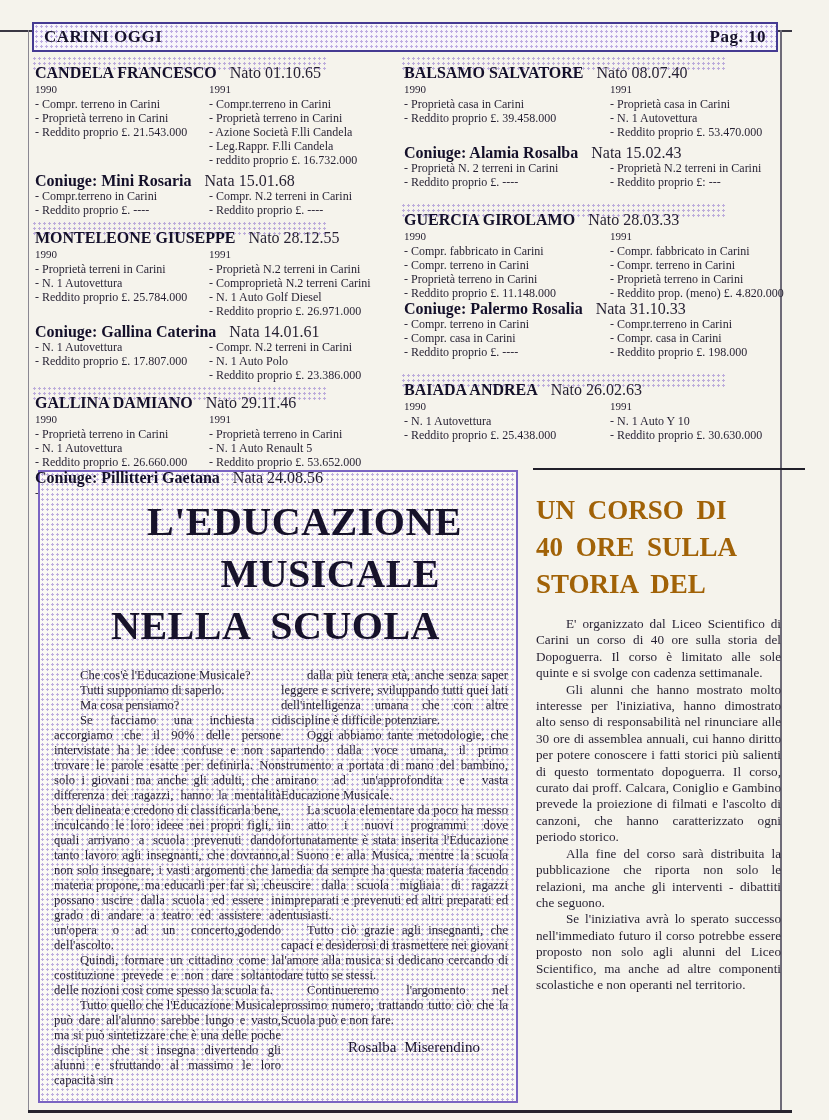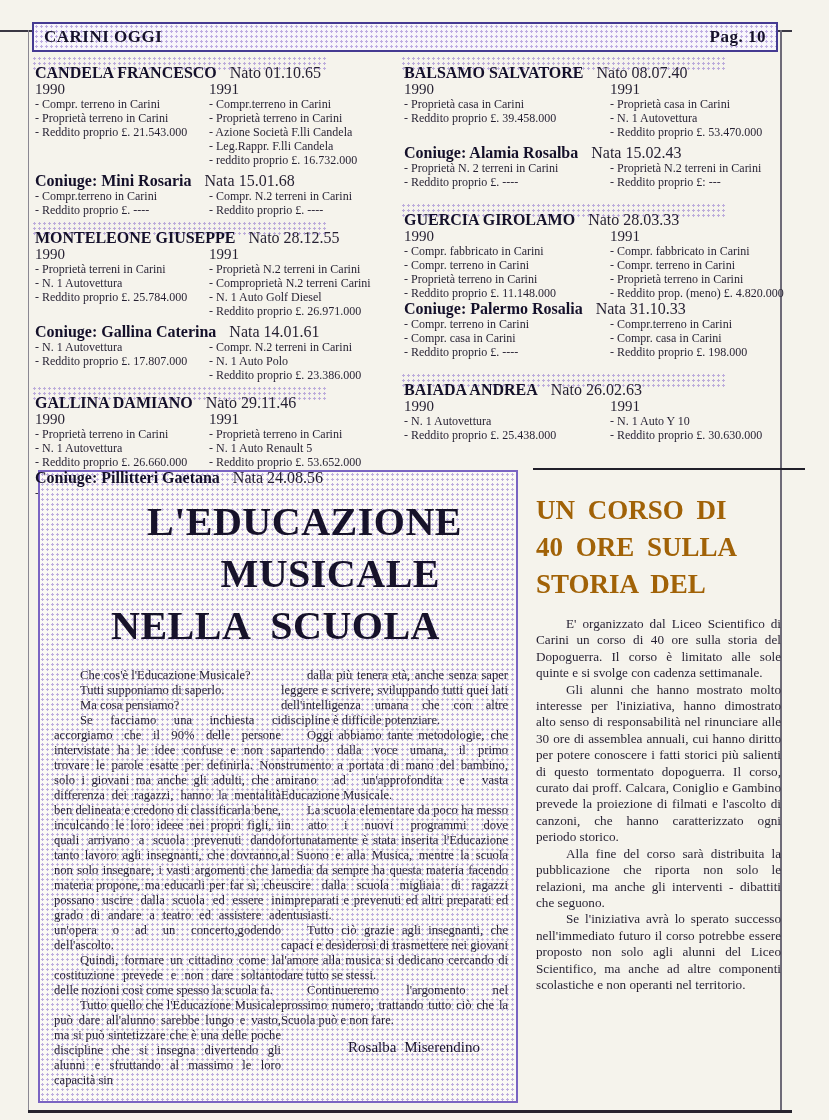--- a/index.html
+++ b/index.html
@@ -34,21 +34,21 @@
   #listcol-left{left:35px; width:352px;}
   #listcol-right{left:404px; width:388px;}
   .entry{position:relative; margin-bottom:12px;}
   #listcol-right .entry{margin-bottom:22px;}
   .dot-strip{position:absolute; top:-8px; left:-3px; width:84%; height:16px; z-index:0;}
   .name-row{position:relative; z-index:1; font-size:16px; line-height:17px; white-space:nowrap;}
   .nm{font-weight:bold; color:#14102a;}
   .birth{margin-left:9px;}
   .cols{display:grid; grid-template-columns:168px 1fr; column-gap:6px;}
   #listcol-right .cols{grid-template-columns:200px 1fr;}
-  .yr{font-size:15px; line-height:14px; padding:1px 0;}
+  .yr{font-size:11px; line-height:14px; padding:1px 0;}
   .item{font-size:12px; line-height:14px; white-space:nowrap;}
   .spouse-row{margin-top:5px;}
 
   
   #music-box{
     position:absolute; left:38px; top:470px; width:476px; height:629px;
     border:2px solid #7a64c2; background-color:#fbfaf5;
   }
   #music-title{padding:24px 76px 0 24px; font-weight:bold; font-size:40px; line-height:52px; color:#17132a; letter-spacing:.5px;margin-left:47px;}
   #music-title .t1{text-align:center; padding-left:36px;}

